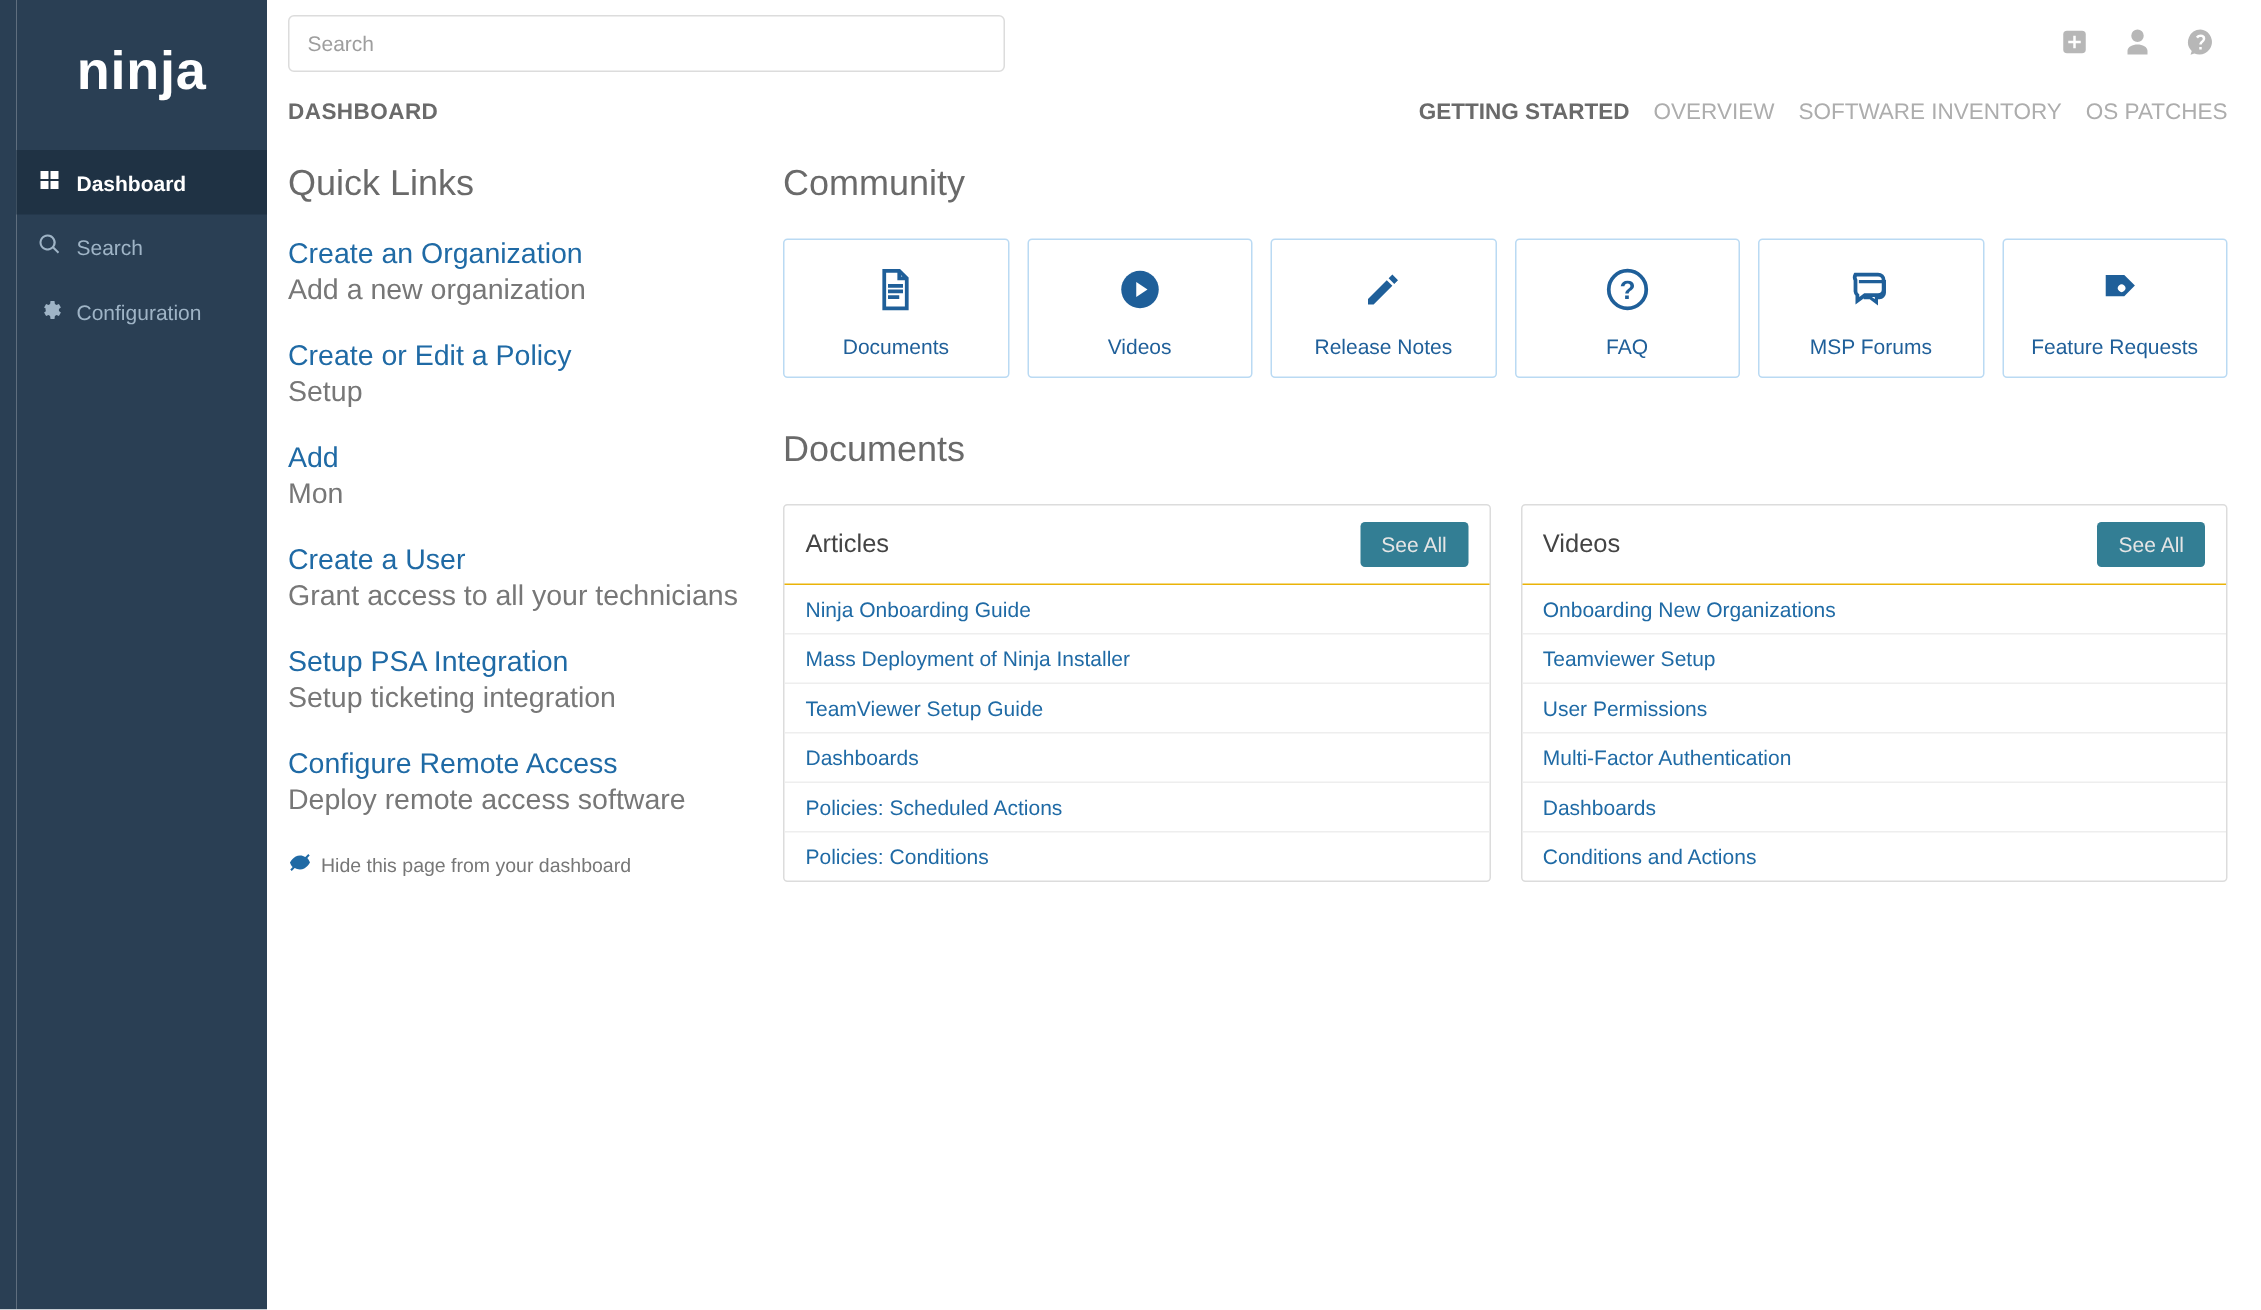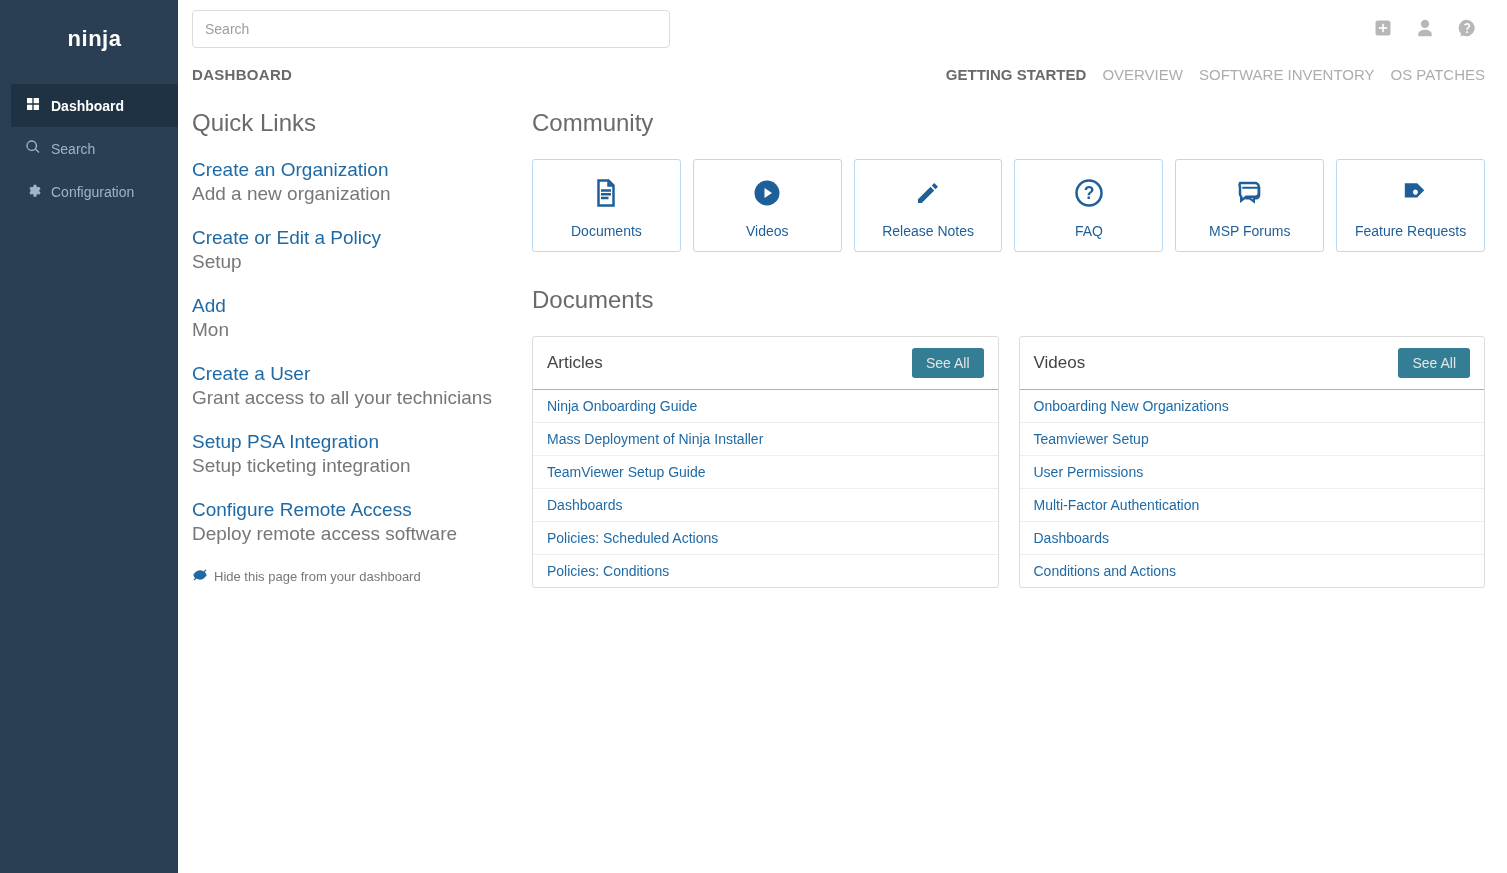--- a/index.html
+++ b/index.html
@@ -28,21 +28,21 @@
     }
     .logo {
       padding: 26px 18px 28px 18px;
       display: flex;
       align-items: center;
       justify-content: center;
     }
     .logo-text {
       color: #fff;
       font-weight: 700;
-      font-size: 22px;
+      font-size: 36px;
       letter-spacing: 0.5px;
       display: flex;
       align-items: flex-end;
     }
     .nav { padding-top: 4px; }
     .nav-item {
       display: flex;
       align-items: center;
       gap: 10px;
       padding: 12px 14px;
@@ -100,21 +100,21 @@
       margin-left: auto;
       display: flex;
       gap: 16px;
       font-size: 15px;
       color: #adadad;
     }
     .tab.active { color: #6a6a6a; font-weight: 700; }
     .tab { cursor: pointer; }
     .cols {
       display: flex;
-      gap: 36px;
+      gap: 26px;
       margin-top: 26px;
     }
     .left {
       width: 304px;
       position: relative;
     }
     .right { flex: 1; }
     h2.section {
       font-size: 24px;
       font-weight: 400;

